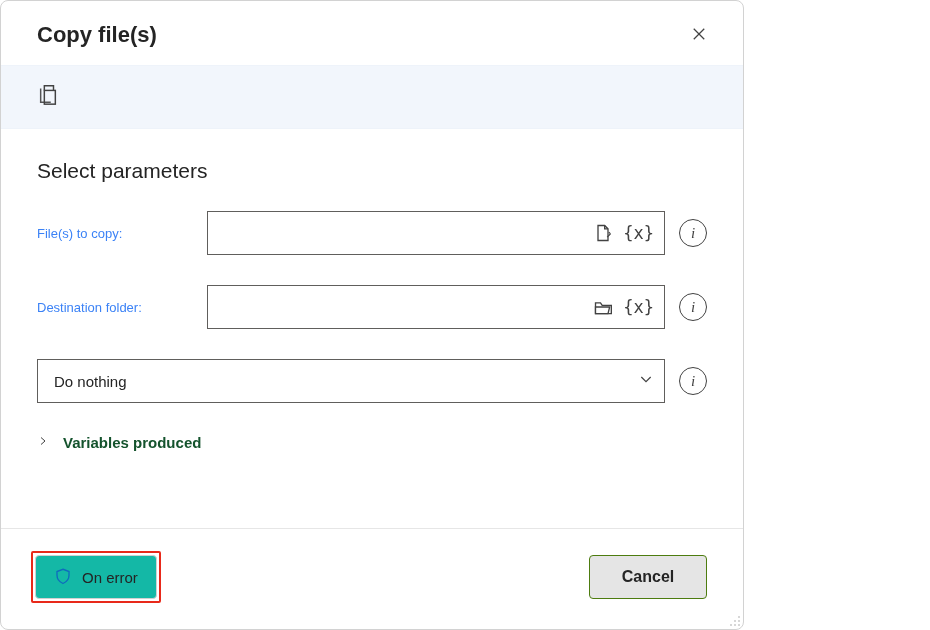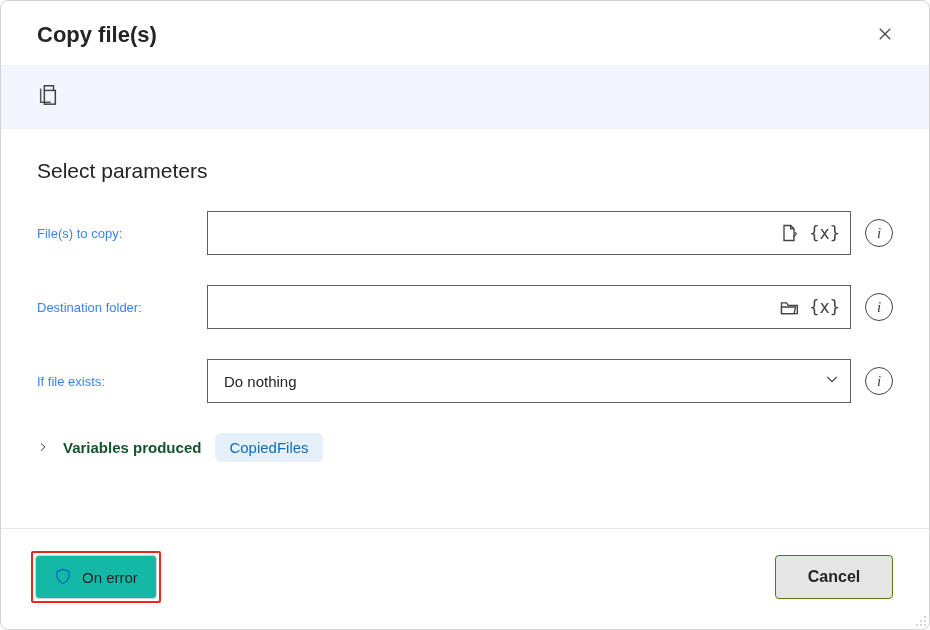--- a/index.html
+++ b/index.html
@@ -1,18 +1,18 @@
 <!DOCTYPE html>
 <html><head>
   <meta charset="utf-8">
   <style>
     * { box-sizing: border-box; margin: 0; padding: 0; }
     body { font-family: "Segoe UI", Arial, sans-serif; background: #fff; }
     .dialog {
-      width: 930px; height: 630px; border: 1px solid #d2d2d2; border-radius: 8px;
+      width: 744px; height: 630px; border: 1px solid #d2d2d2; border-radius: 8px;
       display: flex; flex-direction: column; overflow: hidden; position: relative;
     }
     .header {
       display: flex; align-items: center; justify-content: space-between;
       padding: 18px 28px 14px 36px;
     }
     .header-title { font-size: 22px; font-weight: 600; color: #242424; }
     .close-btn {
       width: 32px; height: 32px; display: flex; align-items: center; justify-content: center;
       cursor: pointer; border: none; background: transparent; color: #424242;
@@ -139,40 +139,38 @@
             <path d="M3 7 H9 L11 10 H22 V20 H3 Z"></path>
             <path d="M3 12 H20 L18 20 H3 Z" fill="#fff"></path>
           </svg>
         </span>
         <span class="var-icon">{x}</span>
       </div>
       <div class="info-icon">i</div>
     </div>
 
     <div class="field-row">
-      <div class="field-label">If file exists:</div>
       <div class="field-control select-control">
         <span class="select-value">Do nothing</span>
         <span class="chevron">
           <svg viewBox="0 0 24 24" fill="none" stroke="currentColor" stroke-width="1.8">
             <polyline points="5,9 12,16 19,9"></polyline>
           </svg>
         </span>
       </div>
       <div class="info-icon">i</div>
     </div>
 
     <div class="variables-row">
       <span class="expand-caret">
         <svg viewBox="0 0 24 24" fill="none" stroke="currentColor" stroke-width="2">
           <polyline points="8,5 16,12 8,19"></polyline>
         </svg>
       </span>
       <span class="variables-label">Variables produced</span>
-      <span class="variable-chip">CopiedFiles</span>
     </div>
   </div>
 
   <div class="footer">
     <div class="on-error-wrap">
       <button class="on-error-btn">
         <span class="shield-icon">
           <svg viewBox="0 0 24 24" fill="none" stroke="currentColor" stroke-width="1.8">
             <path d="M12 3 L20 6 V11 C20 16 16.5 20 12 22 C7.5 20 4 16 4 11 V6 Z"></path>
           </svg>

